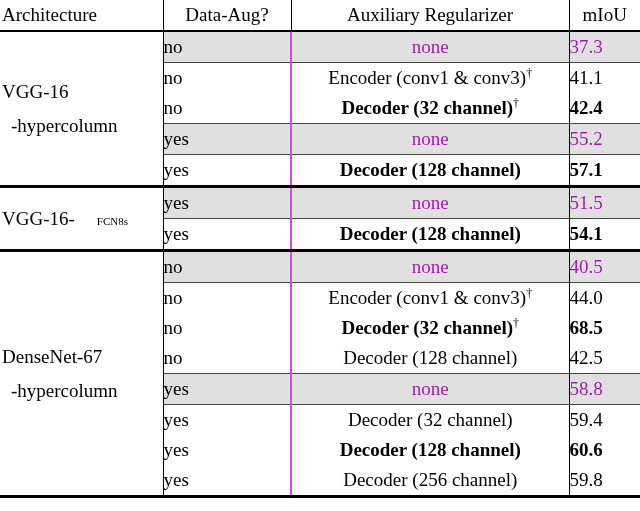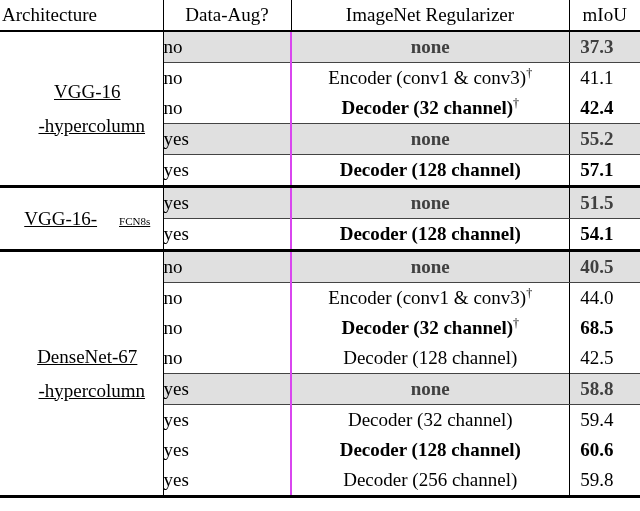--- a/index.html
+++ b/index.html
@@ -23,41 +23,40 @@
   }
   th {
     font-weight: normal;
     height: 30px;
     padding: 0;
     border-bottom: 2px solid #000000;
   }
   th.c1, th.c2, th.c3 { border-right: 1px solid #000000; }
   td { height: 30px; padding: 0; }
   td.arch {
-    text-align: center;
+    text-align: left;
     vertical-align: middle;
-    padding-left: 12px;
+    padding-left: 2px;
     line-height: 1.35;
     border-right: 1px solid #000000;
     border-bottom: 3px solid #000000;
-    text-decoration: underline;
   }
   .indent { padding-left: 9px; margin-top: 8px; }
   .small { font-size: 11px; margin-left: 22px; }
   td.aug { text-align: left; border-right: 2px solid #d946ef; }
   td.reg { text-align: center; border-right: 1px solid #000000; }
-  td.miou { text-align: center; padding-right: 16px; }
+  td.miou { text-align: left; padding-right: 16px; }
   tr.hl td.aug, tr.hl td.reg, tr.hl td.miou {
     background: #e0e0e0;
     border-top: 1px solid #444444;
     border-bottom: 1px solid #444444;
   }
   tr.sec-end td { border-bottom: 3px solid #000000; }
   .b { font-weight: bold; }
-  .muted { color: #404040; font-weight: bold; }
+  .muted { color: #a21caf; font-weight: normal; }
   sup.dagger {
     font-size: 12px;
     font-weight: normal;
     vertical-align: super;
     line-height: 0;
   }
   .caption {
     margin-top: 12px;
     font-size: 22px;
     line-height: 26px;
@@ -71,21 +70,21 @@
   <colgroup>
     <col style="width:163px">
       <col style="width:128px">
       <col style="width:278px">
       <col style="width:71px">
   </colgroup>
   <thead>
     <tr>
       <th class="c1" style="text-align:left;padding-left:2px">Architecture</th>
       <th class="c2">Data-Aug?</th>
-      <th class="c3">ImageNet Regularizer</th>
+      <th class="c3">Auxiliary Regularizer</th>
       <th>mIoU</th>
     </tr>
   </thead>
   <tbody>
 
     <tr class="hl">
       <td class="arch" rowspan="5">
         <div>VGG-16</div>
         <div class="indent">-hypercolumn</div>
       </td>

